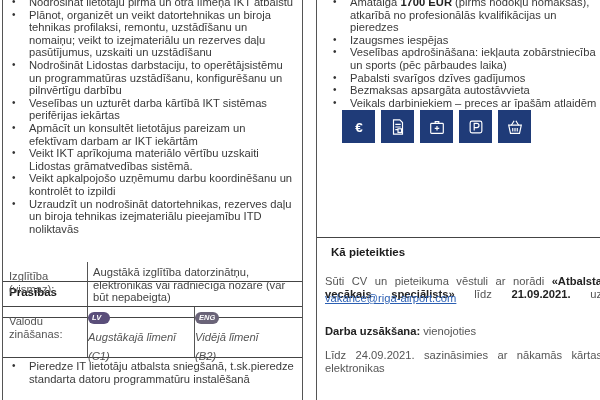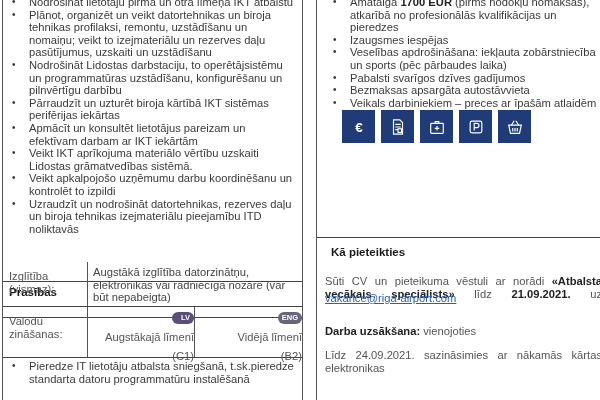--- a/index.html
+++ b/index.html
@@ -27,21 +27,21 @@
     border-bottom: 1px solid #444;
   }
   .row-lang {
     position: absolute; left: 0; top: 311px; width: 299px; height: 51px;
     border-bottom: 1px solid #444;
   }
   .cell-label { position: absolute; left: 6px; top: 8px; width: 76px; color: #555; }
   .vline { position: absolute; top: 0; bottom: 0; width: 1px; background: #555; }
   .edu-value { position: absolute; left: 90px; top: 4px; width: 205px; color: #444; }
 
-  .lang-cell { position: absolute; top: 0; height: 50px; text-align: right; color: #555; }
+  .lang-cell { position: absolute; top: 0; height: 50px; text-align: left; color: #555; font-style: italic; }
   .lang-badge {
     display: inline-block; margin-top: 5px; height: 12px; min-width: 22px; padding: 0 4px;
     border-radius: 7px; background: #5a4e7a; color: #fff; font-size: 7.5px; font-weight: bold;
     line-height: 12px;
   }
   .lang-badge.eng { background: #6a6478; }
   .lang-level { display: block; line-height: 12px; margin-top: 7px; }
 
   .exp-list { position: absolute; left: 0; top: 364px; width: 299px; }
 
@@ -73,21 +73,21 @@
 </style>
 </head>
 <body>
 
 <div class="left-col">
   <div class="duties">
     <ul class="bullets">
       <li>Nodrošināt lietotāju pirmā un otrā līmeņa IKT atbalstu</li>
       <li>Plānot, organizēt un veikt datortehnikas un biroja tehnikas profilaksi, remontu, uzstādīšanu un nomaiņu; veikt to izejmateriālu un rezerves daļu pasūtījumus, uzskaiti un uzstādīšanu</li>
       <li>Nodrošināt Lidostas darbstaciju, to operētājsistēmu un programmatūras uzstādīšanu, konfigurēšanu un pilnvērtīgu darbību</li>
-      <li>Pārraudzīt un uzturēt biroja kārtībā IKT sistēmas perifērijas iekārtas</li>
+      <li>Veselības un uzturēt darba kārtībā IKT sistēmas perifērijas iekārtas</li>
       <li>Apmācīt un konsultēt lietotājus pareizam un efektīvam darbam ar IKT iekārtām</li>
       <li>Veikt IKT aprīkojuma materiālo vērtību uzskaiti Lidostas grāmatvedības sistēmā.</li>
       <li>Veikt apkalpojošo uzņēmumu darbu koordinēšanu un kontrolēt to izpildi</li>
       <li>Uzraudzīt un nodrošināt datortehnikas, rezerves daļu un biroja tehnikas izejmateriālu pieejamību ITD noliktavās</li>
     </ul>
   </div>
 
   <div class="req-header">Prasības</div>
 
   <div class="row-edu">

